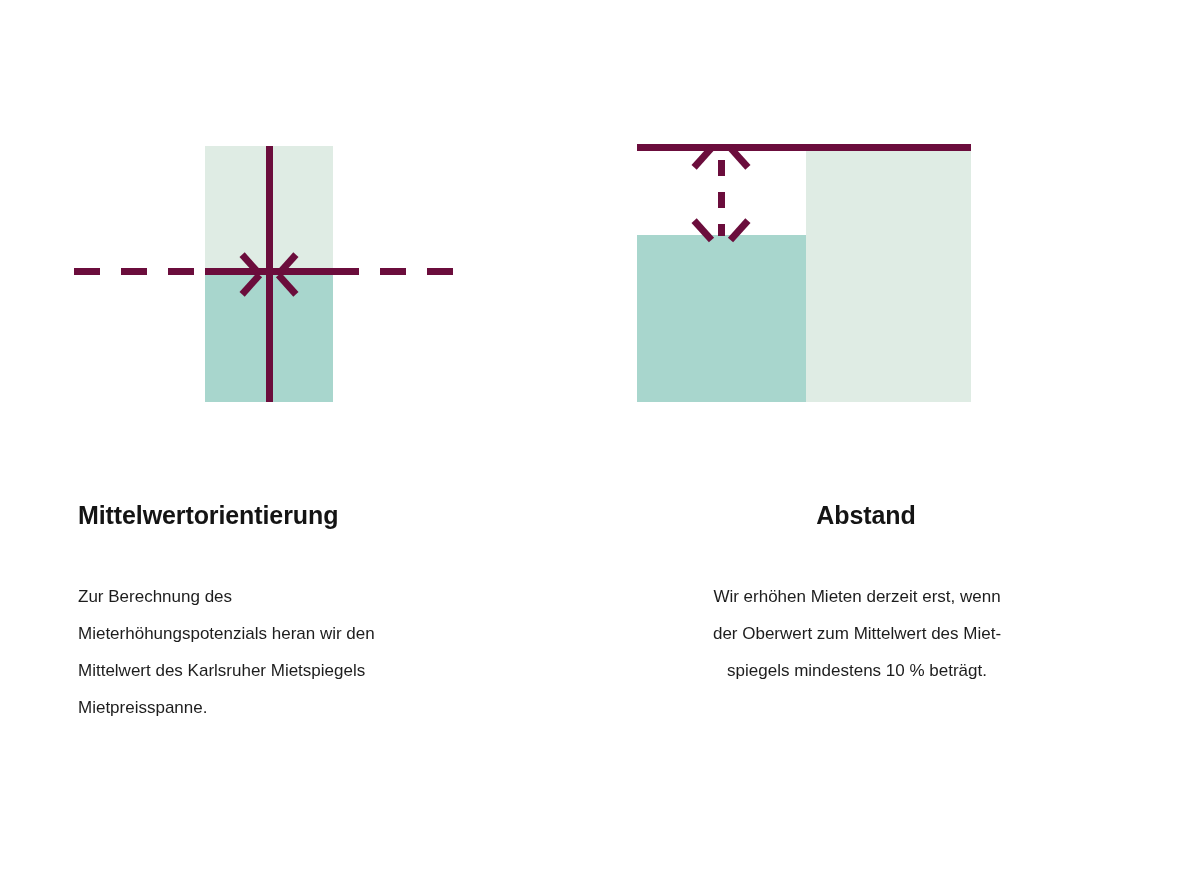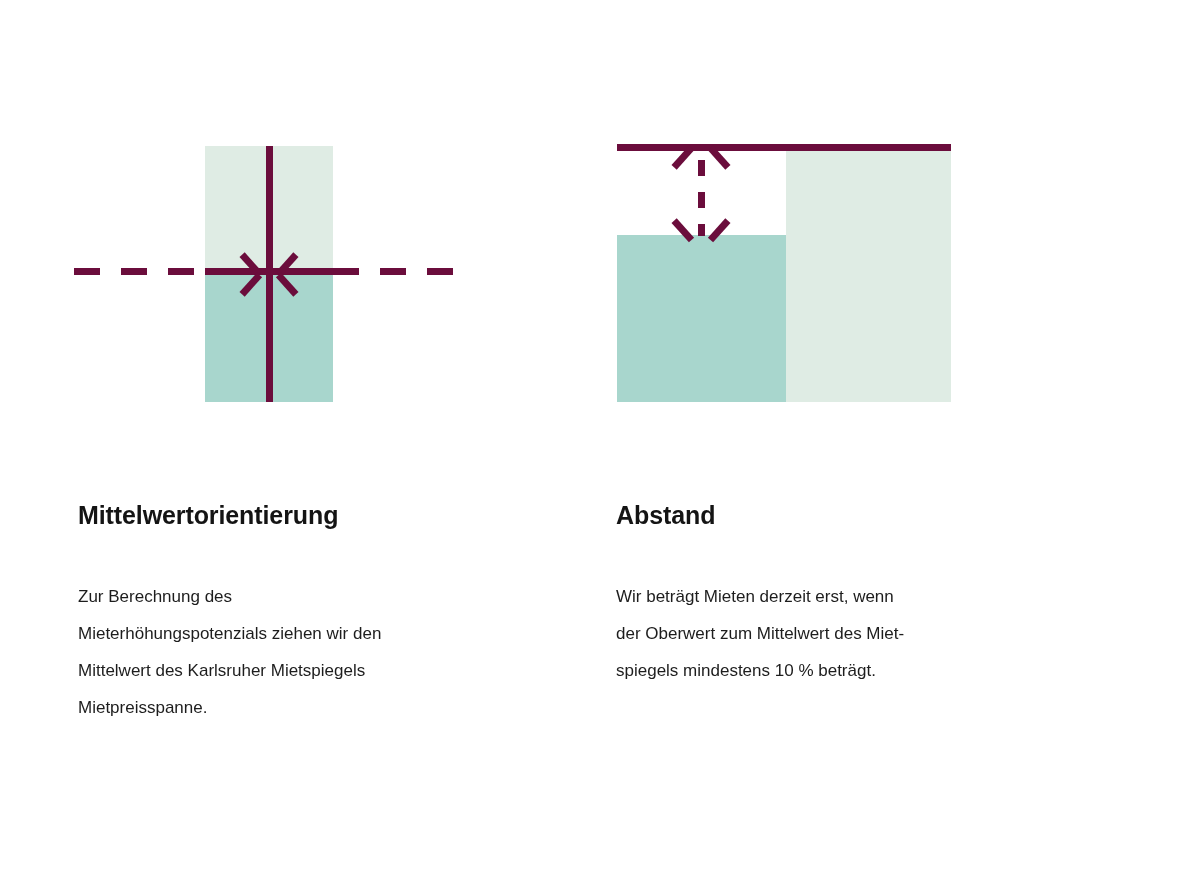--- a/index.html
+++ b/index.html
@@ -33,21 +33,21 @@
     height: 889px;
   }
 
   .col {
     position: absolute;
     top: 0;
     width: 480px;
     height: 889px;
   }
   .col-left  { left: 78px;  }
-  .col-right { left: 616px; }
+  .col-right { left: 636px; text-align: center; }
 
   
   .figure {
     position: absolute;
     top: 130px;
     left: 0;
     width: 480px;
     height: 290px;
   }
 
@@ -163,21 +163,21 @@
         <div class="arrow arrow-up" style="left:174px; top:145px;">
             <i></i>
             <i></i>
           </div>
       </div>
 
       <h2 class="heading">Mittelwertorientierung</h2>
 
       <p class="body-text">
         <span class="ln">Zur Berechnung des</span>
-        <span class="ln">Mieterhöhungspotenzials ziehen wir den</span>
+        <span class="ln">Mieterhöhungspotenzials heran wir den</span>
         <span class="ln">Mittelwert des Karlsruher Mietspiegels</span>
         <span class="ln">Mietpreisspanne.</span>
       </p>
     </div>
 
     <div class="col col-right">
 
       <div class="figure">
 
         <div class="bar bar-light" style="left:170px; top:18px; width:165px; height:254px;"></div>
@@ -193,20 +193,20 @@
           </div>
         <div class="arrow arrow-down" style="left:68px; top:84px;">
             <i></i>
             <i></i>
           </div>
       </div>
 
       <h2 class="heading">Abstand</h2>
 
       <p class="body-text">
-        <span class="ln">Wir beträgt Mieten derzeit erst, wenn</span>
+        <span class="ln">Wir erhöhen Mieten derzeit erst, wenn</span>
         <span class="ln">der Oberwert zum Mittelwert des Miet-</span>
         <span class="ln">spiegels mindestens 10 % beträgt.</span>
       </p>
     </div>
 
   </div>
 </div>
 
 </body></html>

